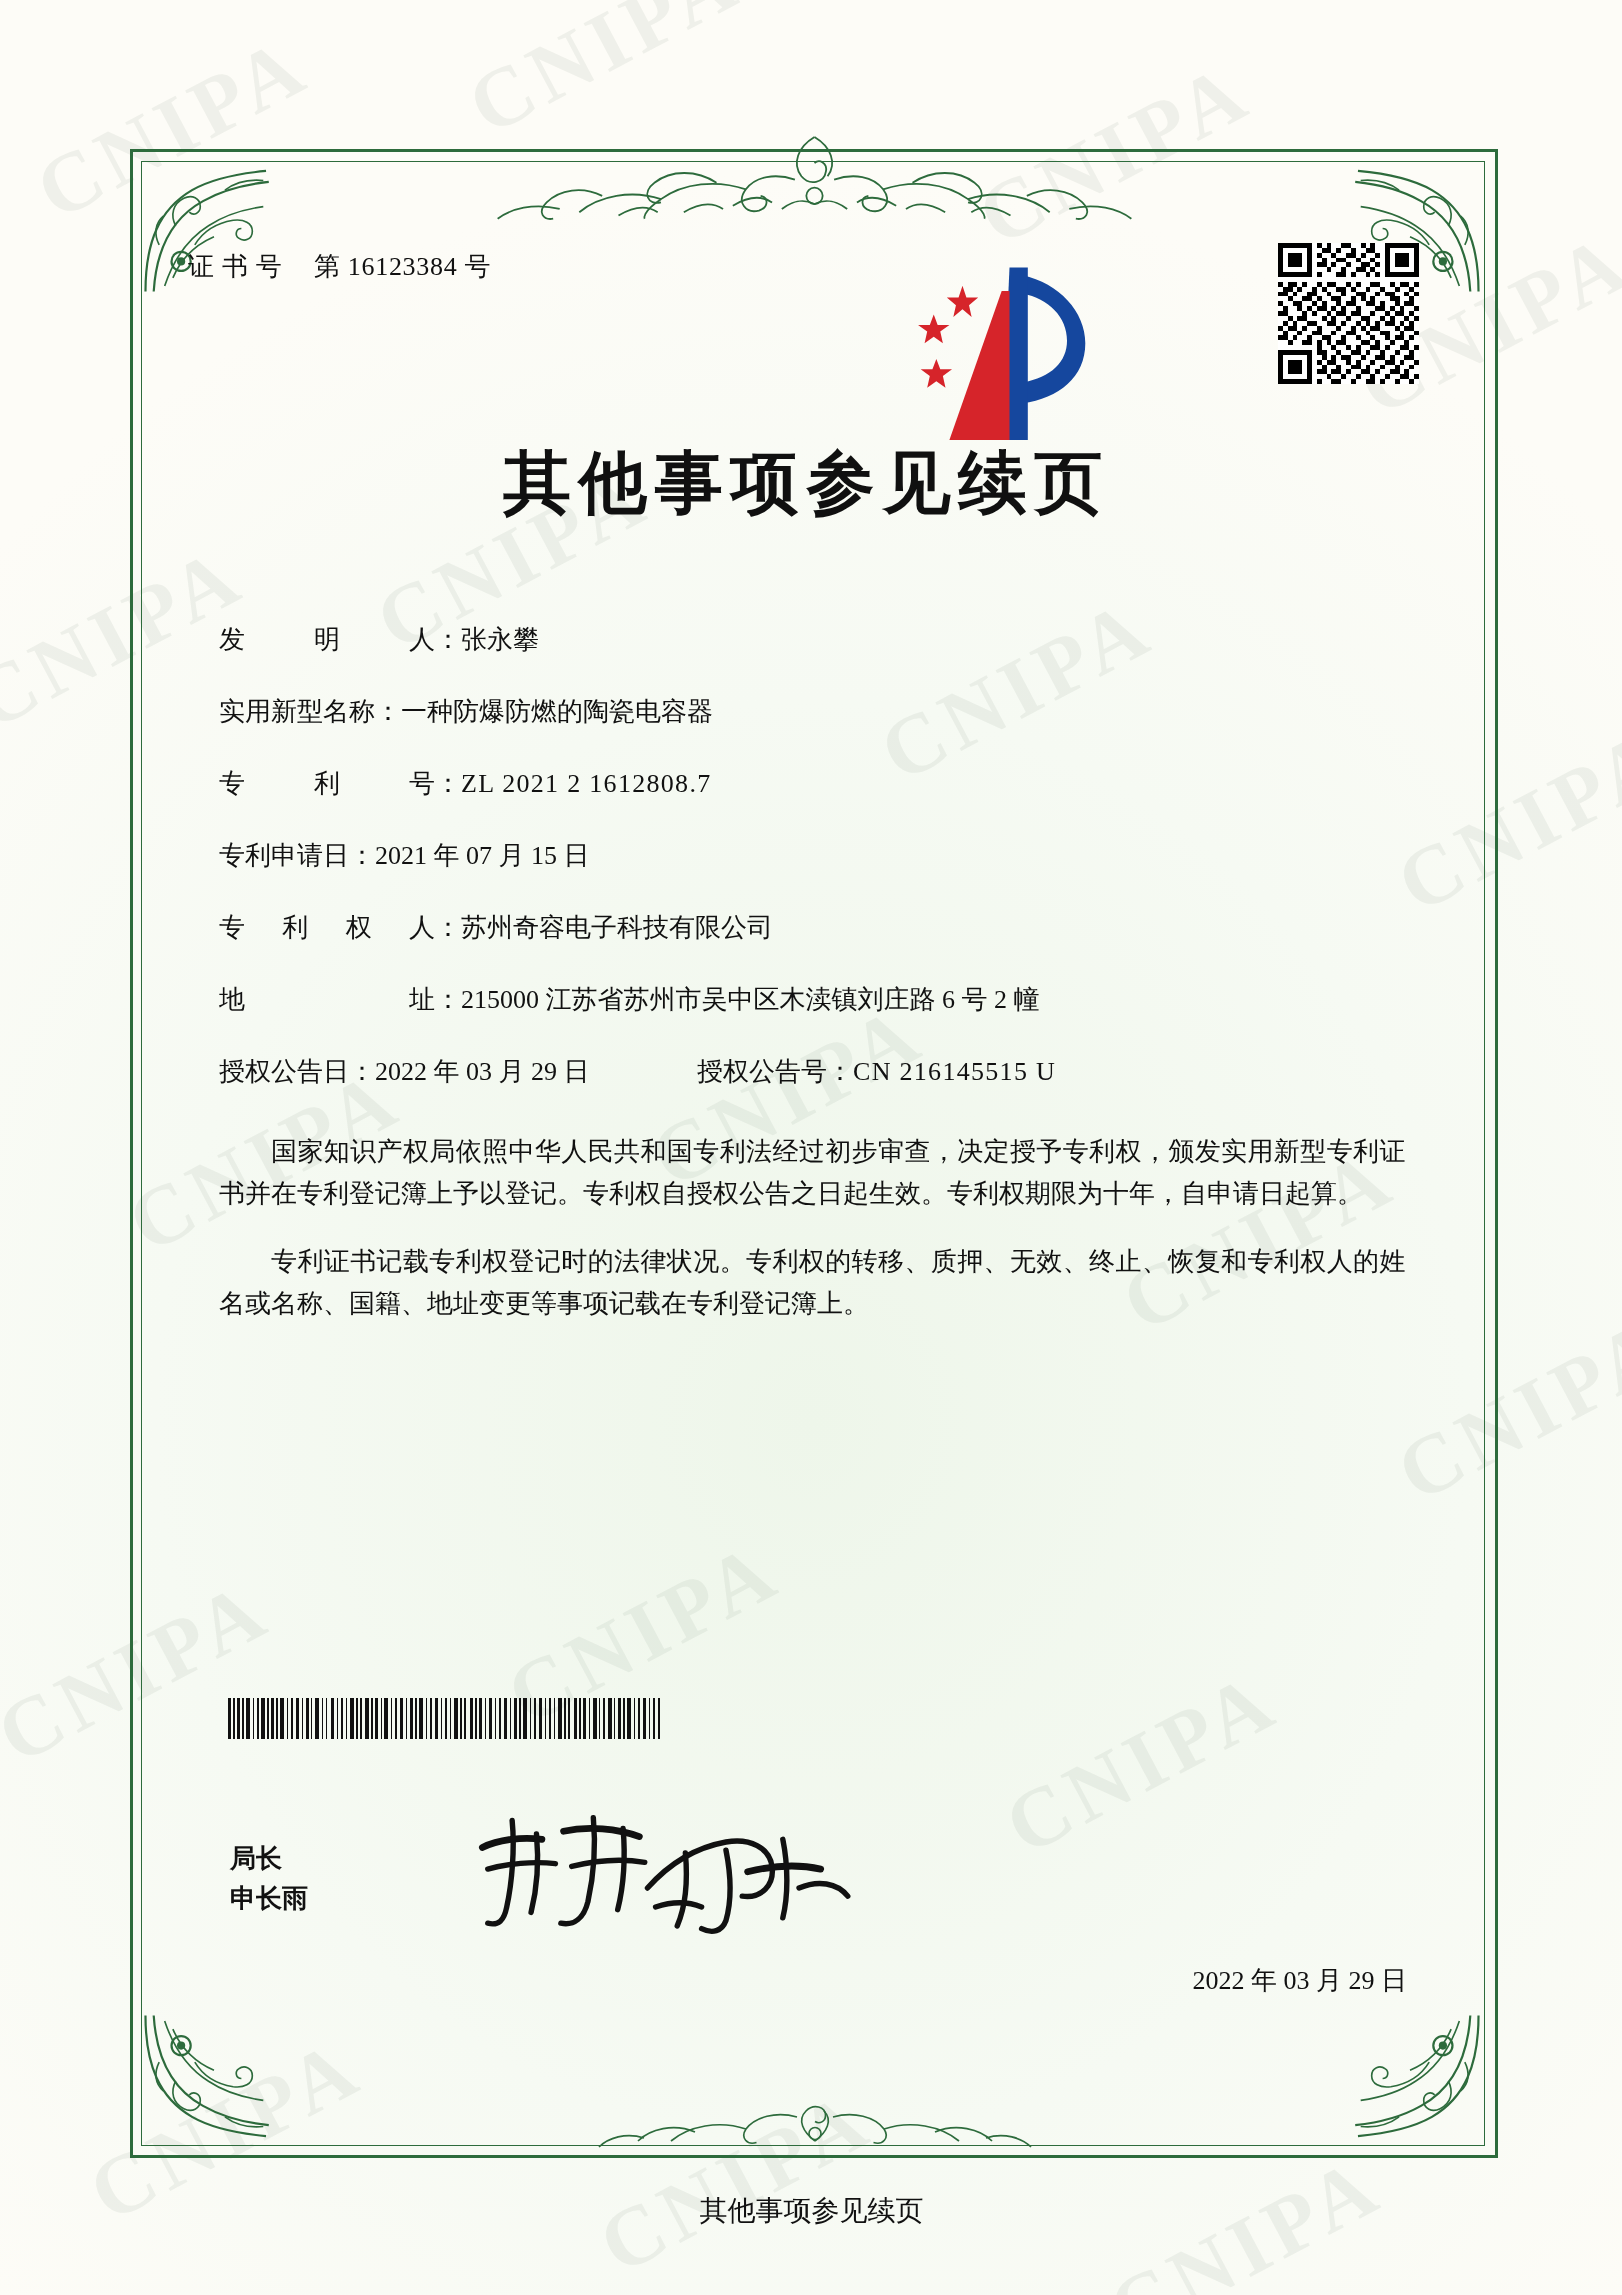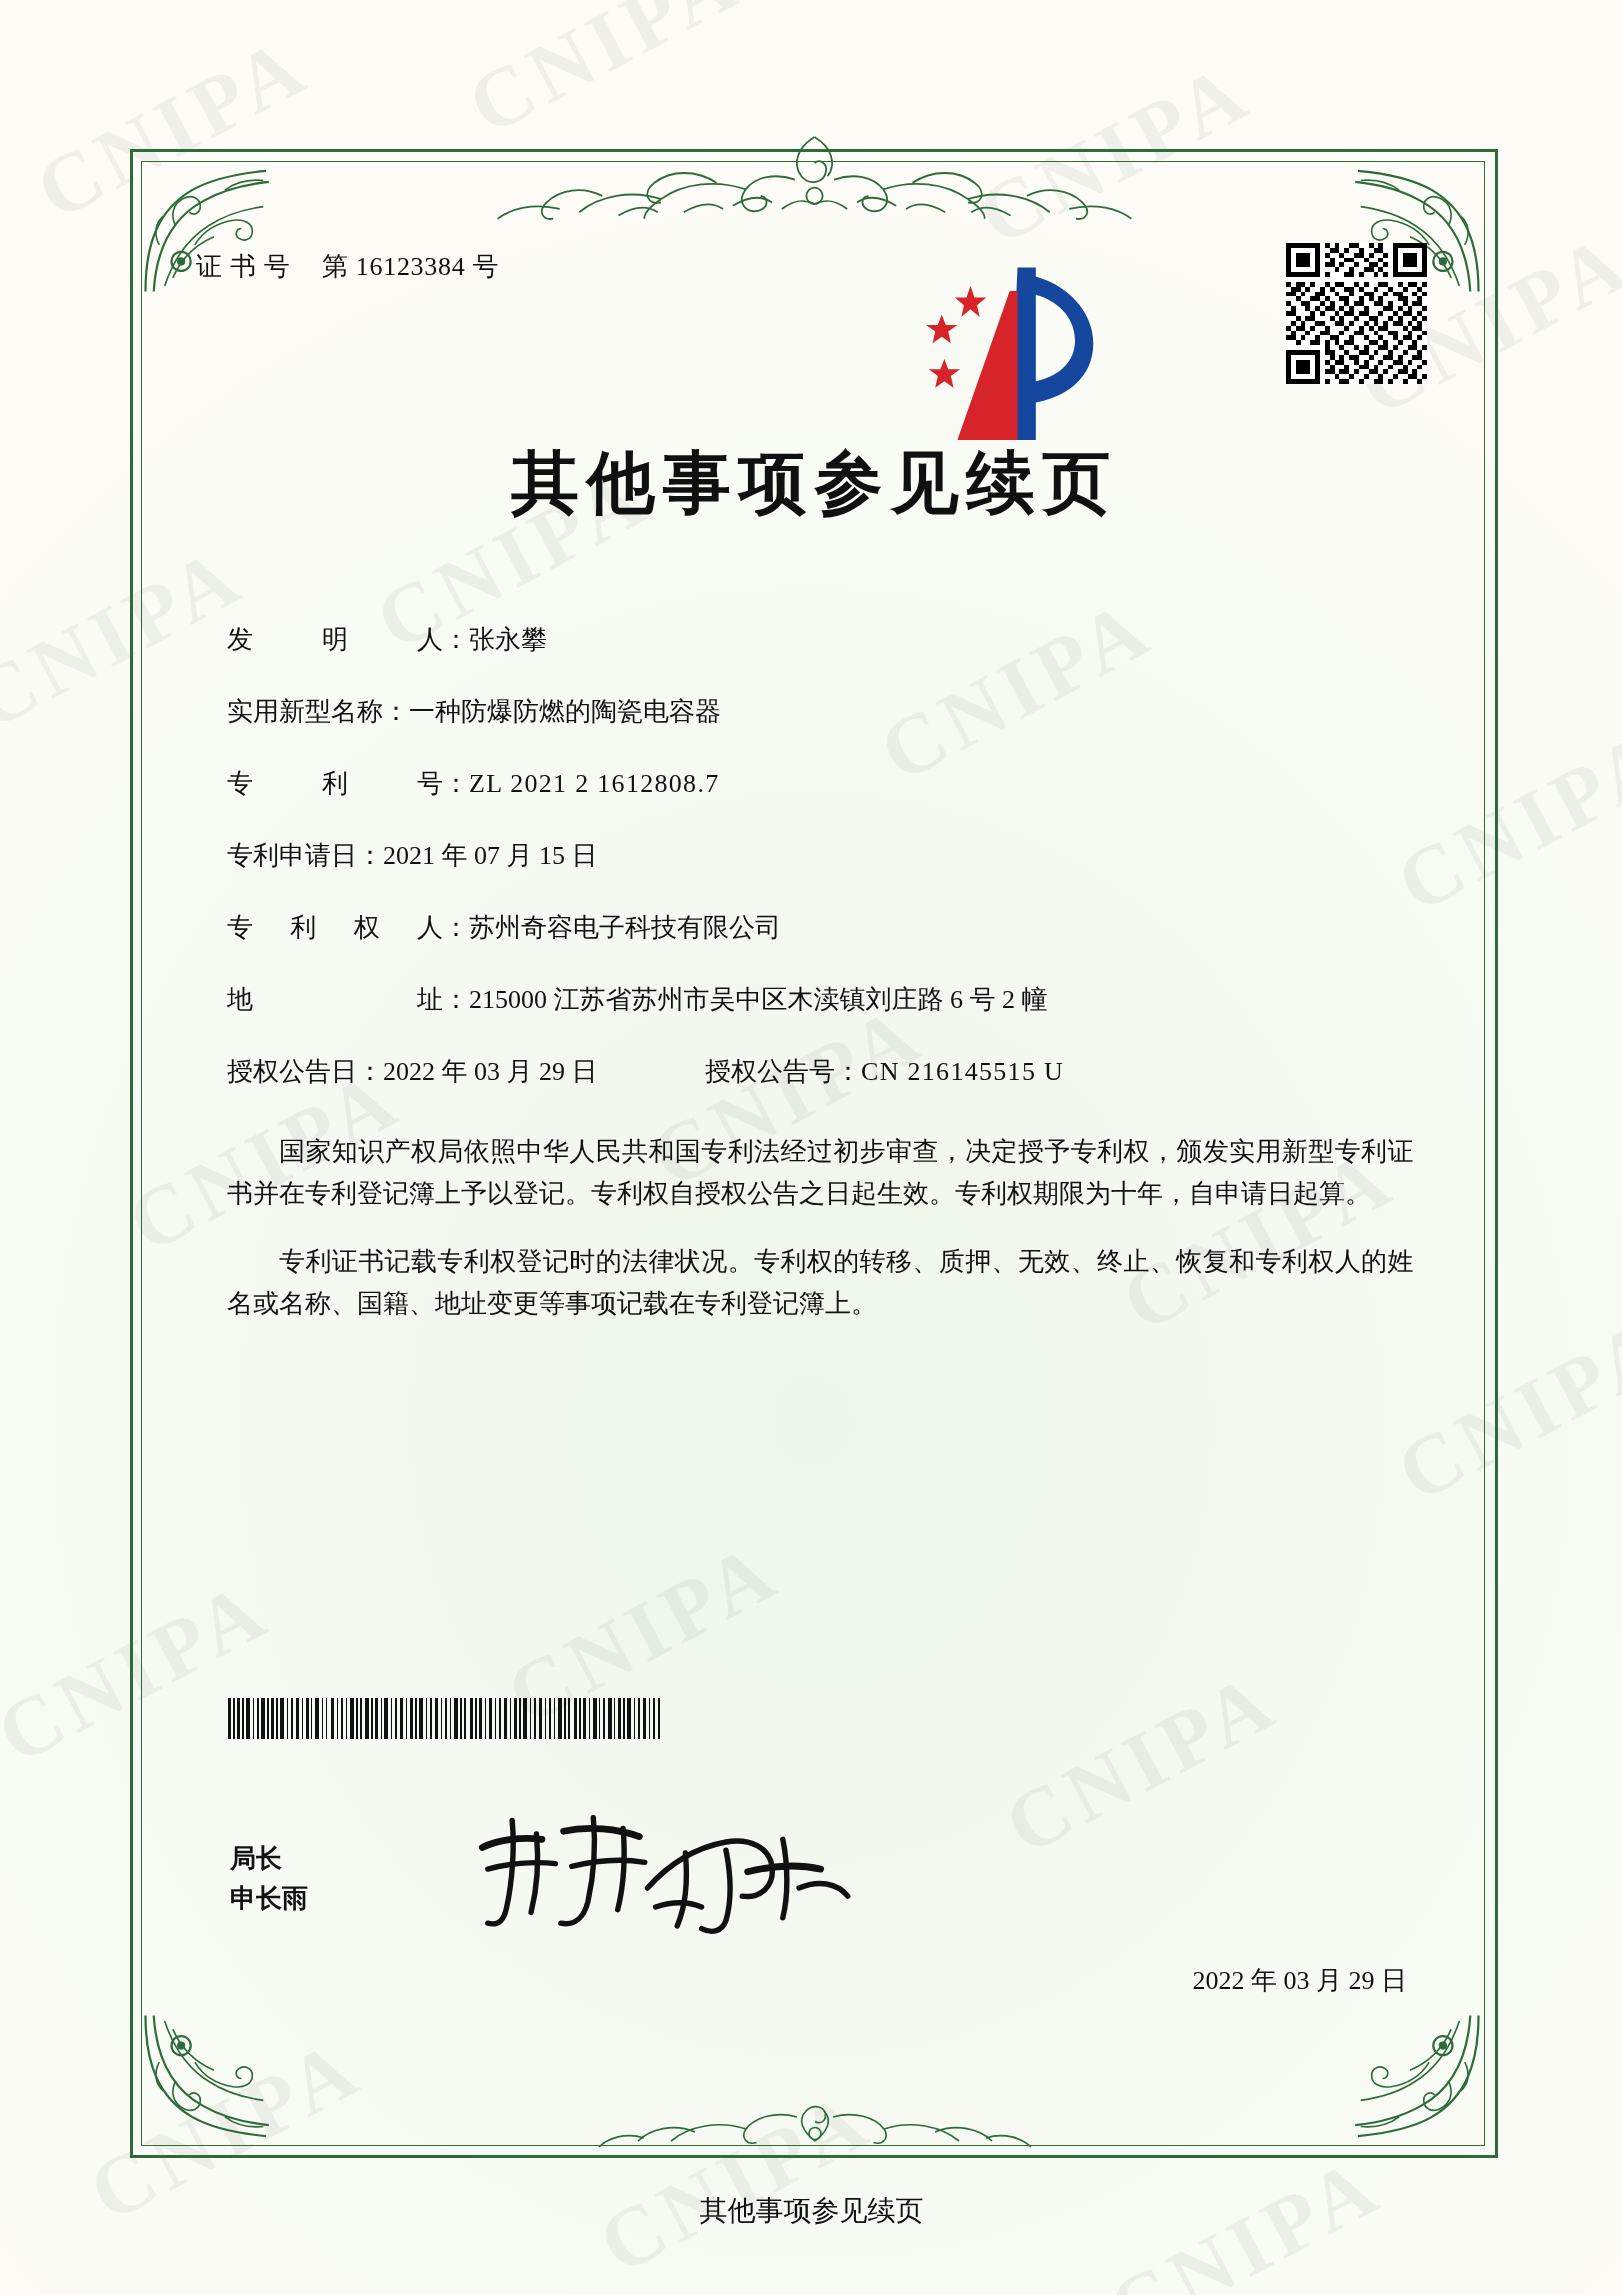--- a/index.html
+++ b/index.html
@@ -91,21 +91,21 @@
     top: 2081px;
     width: 452px;
     height: 72px;
     color: #2d6b3c;
   }
   .bottom-orn svg { width: 100%; height: 100%; display: block; }
 
   
   .content {
     position: absolute;
-    left: 196px;
+    left: 188px;
     top: 249px;
     width: 1237px;
   }
 
   .cert-no {
     font-size: 26px;
     letter-spacing: 0.7px;
     color: #111;
   }
 

